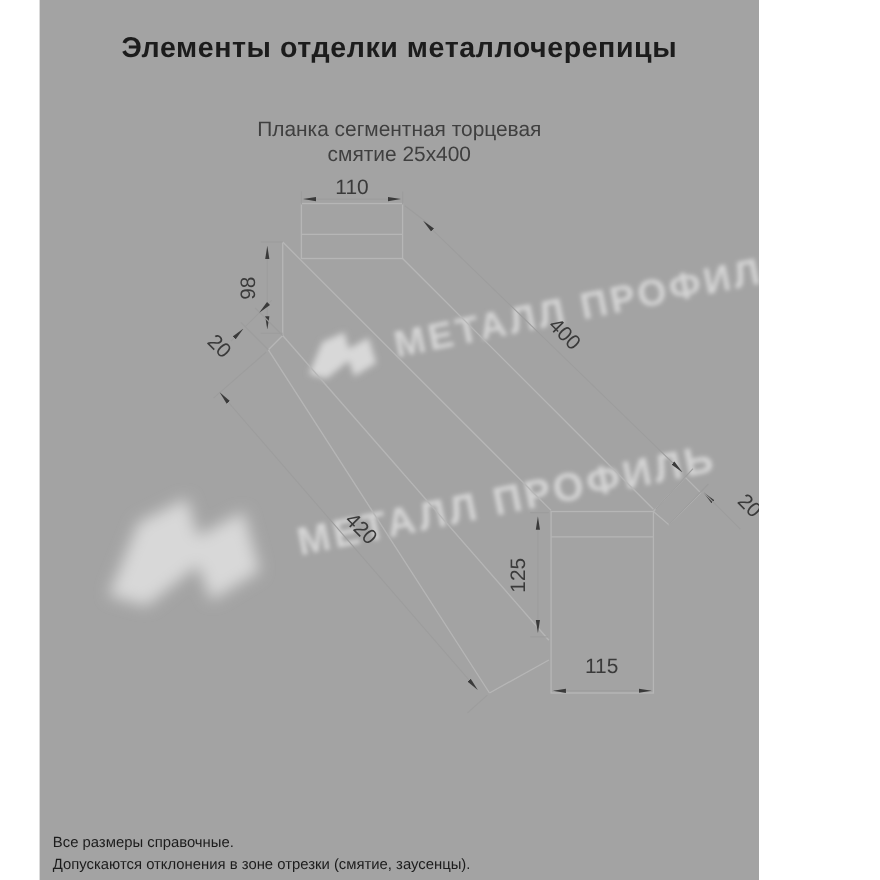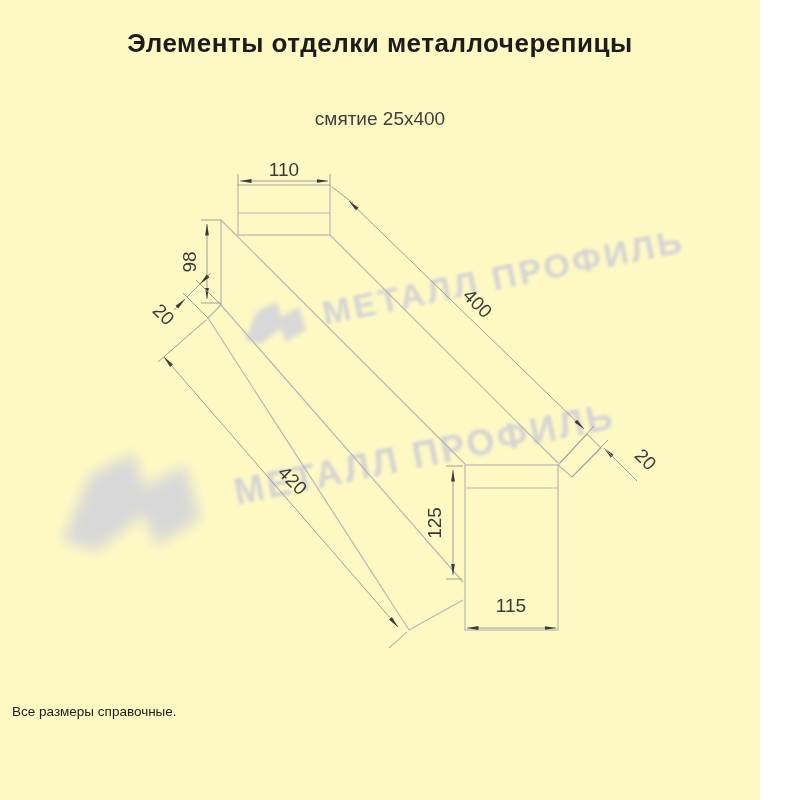--- a/index.html
+++ b/index.html
@@ -1,37 +1,38 @@
 <!DOCTYPE html>
 <html><head>
 <meta charset="utf-8">
 <style>
   html,body{margin:0;padding:0;background:#ffffff;}
-  .page{position:relative;width:760px;height:800px;background:#fef9c3;overflow:hidden;
-        font-family:"Liberation Sans",sans-serif;}
+  .page{position:relative;width:654px;height:800px;background:#a3a3a3;overflow:hidden;
+        font-family:"Liberation Sans",sans-serif;margin-left:36px;}
   .title{position:absolute;top:28px;left:0;width:100%;text-align:center;
          font-size:26px;font-weight:bold;color:#1c1c1c;letter-spacing:0.5px;}
   .subtitle{position:absolute;top:108px;left:0;width:100%;text-align:center;
             font-size:19px;color:#3f3f3f;line-height:22px;}
-  .footer{position:absolute;left:12px;top:702px;font-size:13.5px;color:#1c1c1c;line-height:20px;}
+  .footer{position:absolute;left:12px;top:756px;font-size:13.5px;color:#1c1c1c;line-height:20px;}
   svg.drawing{position:absolute;left:0;top:0;}
   svg text{font-family:"Liberation Sans",sans-serif;font-size:19px;fill:#3a3a3a;}
   svg text.wm{font-size:34px;font-weight:bold;letter-spacing:3px;fill:#d4d4d4;}
   svg text.wm2{font-size:36px;}
   .partline{stroke:#b6b6b6;stroke-width:1.2;fill:none;}
   .dimline{stroke:#9d9d9d;stroke-width:1;fill:none;}
 </style>
 </head>
 <body>
 
 <div class="page">
 
   <div class="title">Элементы отделки металлочерепицы</div>
 
   <div class="subtitle">
+    <div>Планка сегментная торцевая</div>
     <div>смятие 25х400</div>
   </div>
 
   <svg class="drawing" width="800" height="800" viewBox="0 0 800 800">
     <defs>
       <marker id="arr" viewBox="0 0 12 5" refX="11.5" refY="2.5" markerWidth="12" markerHeight="5" orient="auto-start-reverse">
         <path d="M0,0.6 L12,2.5 L0,4.4 Z" fill="#3a3a3a"></path>
       </marker>
       <filter id="wmblur" x="-20%" y="-40%" width="140%" height="180%">
         <feGaussianBlur stdDeviation="1.7"></feGaussianBlur>
@@ -109,15 +110,16 @@
       <line class="dimline" x1="453" y1="470" x2="453" y2="575" marker-start="url(#arr)" marker-end="url(#arr)"></line>
       <text x="441" y="523" text-anchor="middle" transform="rotate(-90 441 523)">125</text>
 
       <line class="dimline" x1="467" y1="628" x2="556" y2="628" marker-start="url(#arr)" marker-end="url(#arr)"></line>
       <text x="511" y="612" text-anchor="middle">115</text>
     </g>
   </svg>
 
   <div class="footer">
     <div>Все размеры справочные.</div>
+    <div>Допускаются отклонения в зоне отрезки (смятие, заусенцы).</div>
   </div>
 
 </div>
 
 </body></html>

